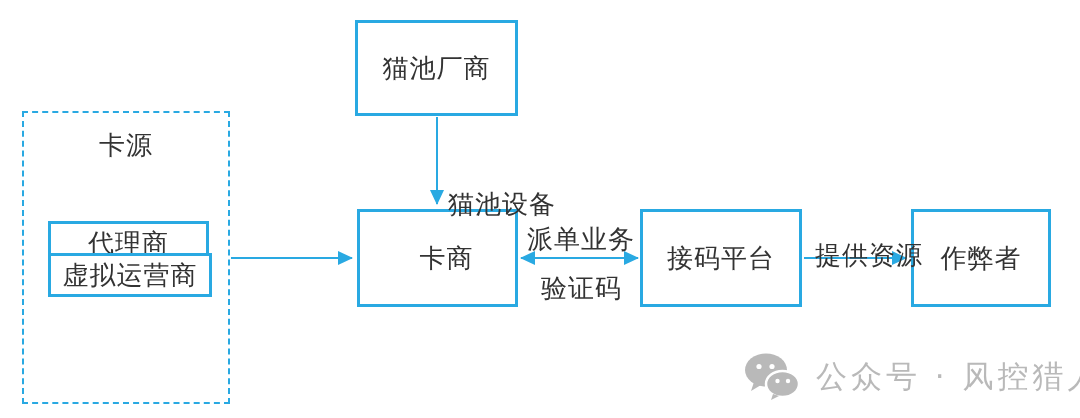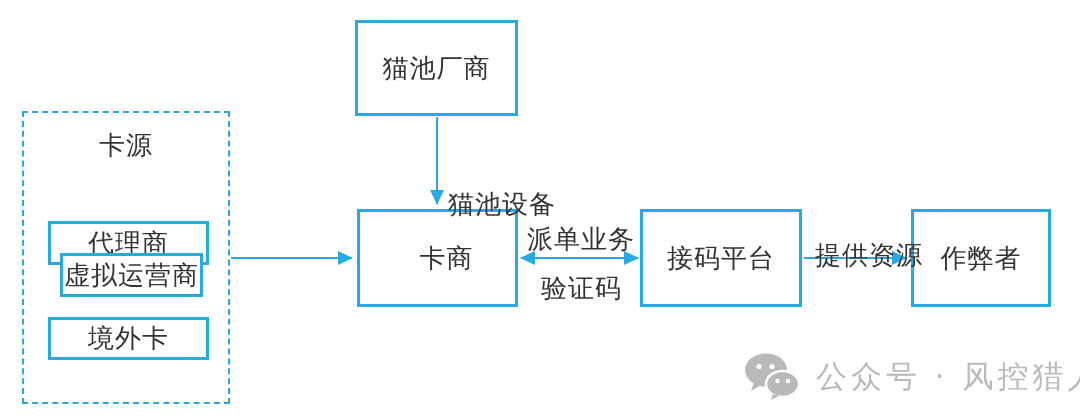--- a/index.html
+++ b/index.html
@@ -51,22 +51,21 @@
     <line x1="437" y1="117" x2="437" y2="204" marker-end="url(#ah)"></line>
     <line x1="231" y1="258" x2="352" y2="258" marker-end="url(#ah)"></line>
     <line x1="521" y1="258" x2="638" y2="258" marker-start="url(#ah)" marker-end="url(#ah)"></line>
     <line x1="804" y1="258" x2="906" y2="258" marker-end="url(#ah)"></line>
   </svg>
 
   <div class="group-box" style="left:22px; top:111px; width:208px; height:293px;"></div>
   <div class="group-title" style="left:22px; top:128px; width:208px;">卡源</div>
 
   <div class="node" style="left:48px; top:189px; width:161px; height:44px; border-width:3px;margin-top:32px;">代理商</div>
-  <div class="node" style="left:48px; top:253px; width:143px; height:44px;margin-left:12px;">虚拟运营商</div>
-  <div class="node" style="left:48px; top:317px; width:161px; height:43px;">境外卡</div>
+  <div class="node" style="left:48px; top:253px; width:164px; height:44px;">虚拟运营商</div>
 
   <div class="node" style="left:355px; top:20px; width:163px; height:96px;">猫池厂商</div>
   <div class="node" style="left:357px; top:209px; width:161px; height:98px;padding-left:18px;">卡商</div>
   <div class="node" style="left:640px; top:209px; width:162px; height:98px;">接码平台</div>
   <div class="node" style="left:911px; top:209px; width:140px; height:98px;">作弊者</div>
 
   <div class="edge-label" style="left:448px; top:147px;margin-top:40px;">猫池设备</div>
   <div class="edge-label" style="left:527px; top:222px;">派单业务</div>
   <div class="edge-label" style="left:541px; top:271px;">验证码</div>
   <div class="edge-label" style="left:803px; top:238px;padding-left:12px;">提供资源</div>

